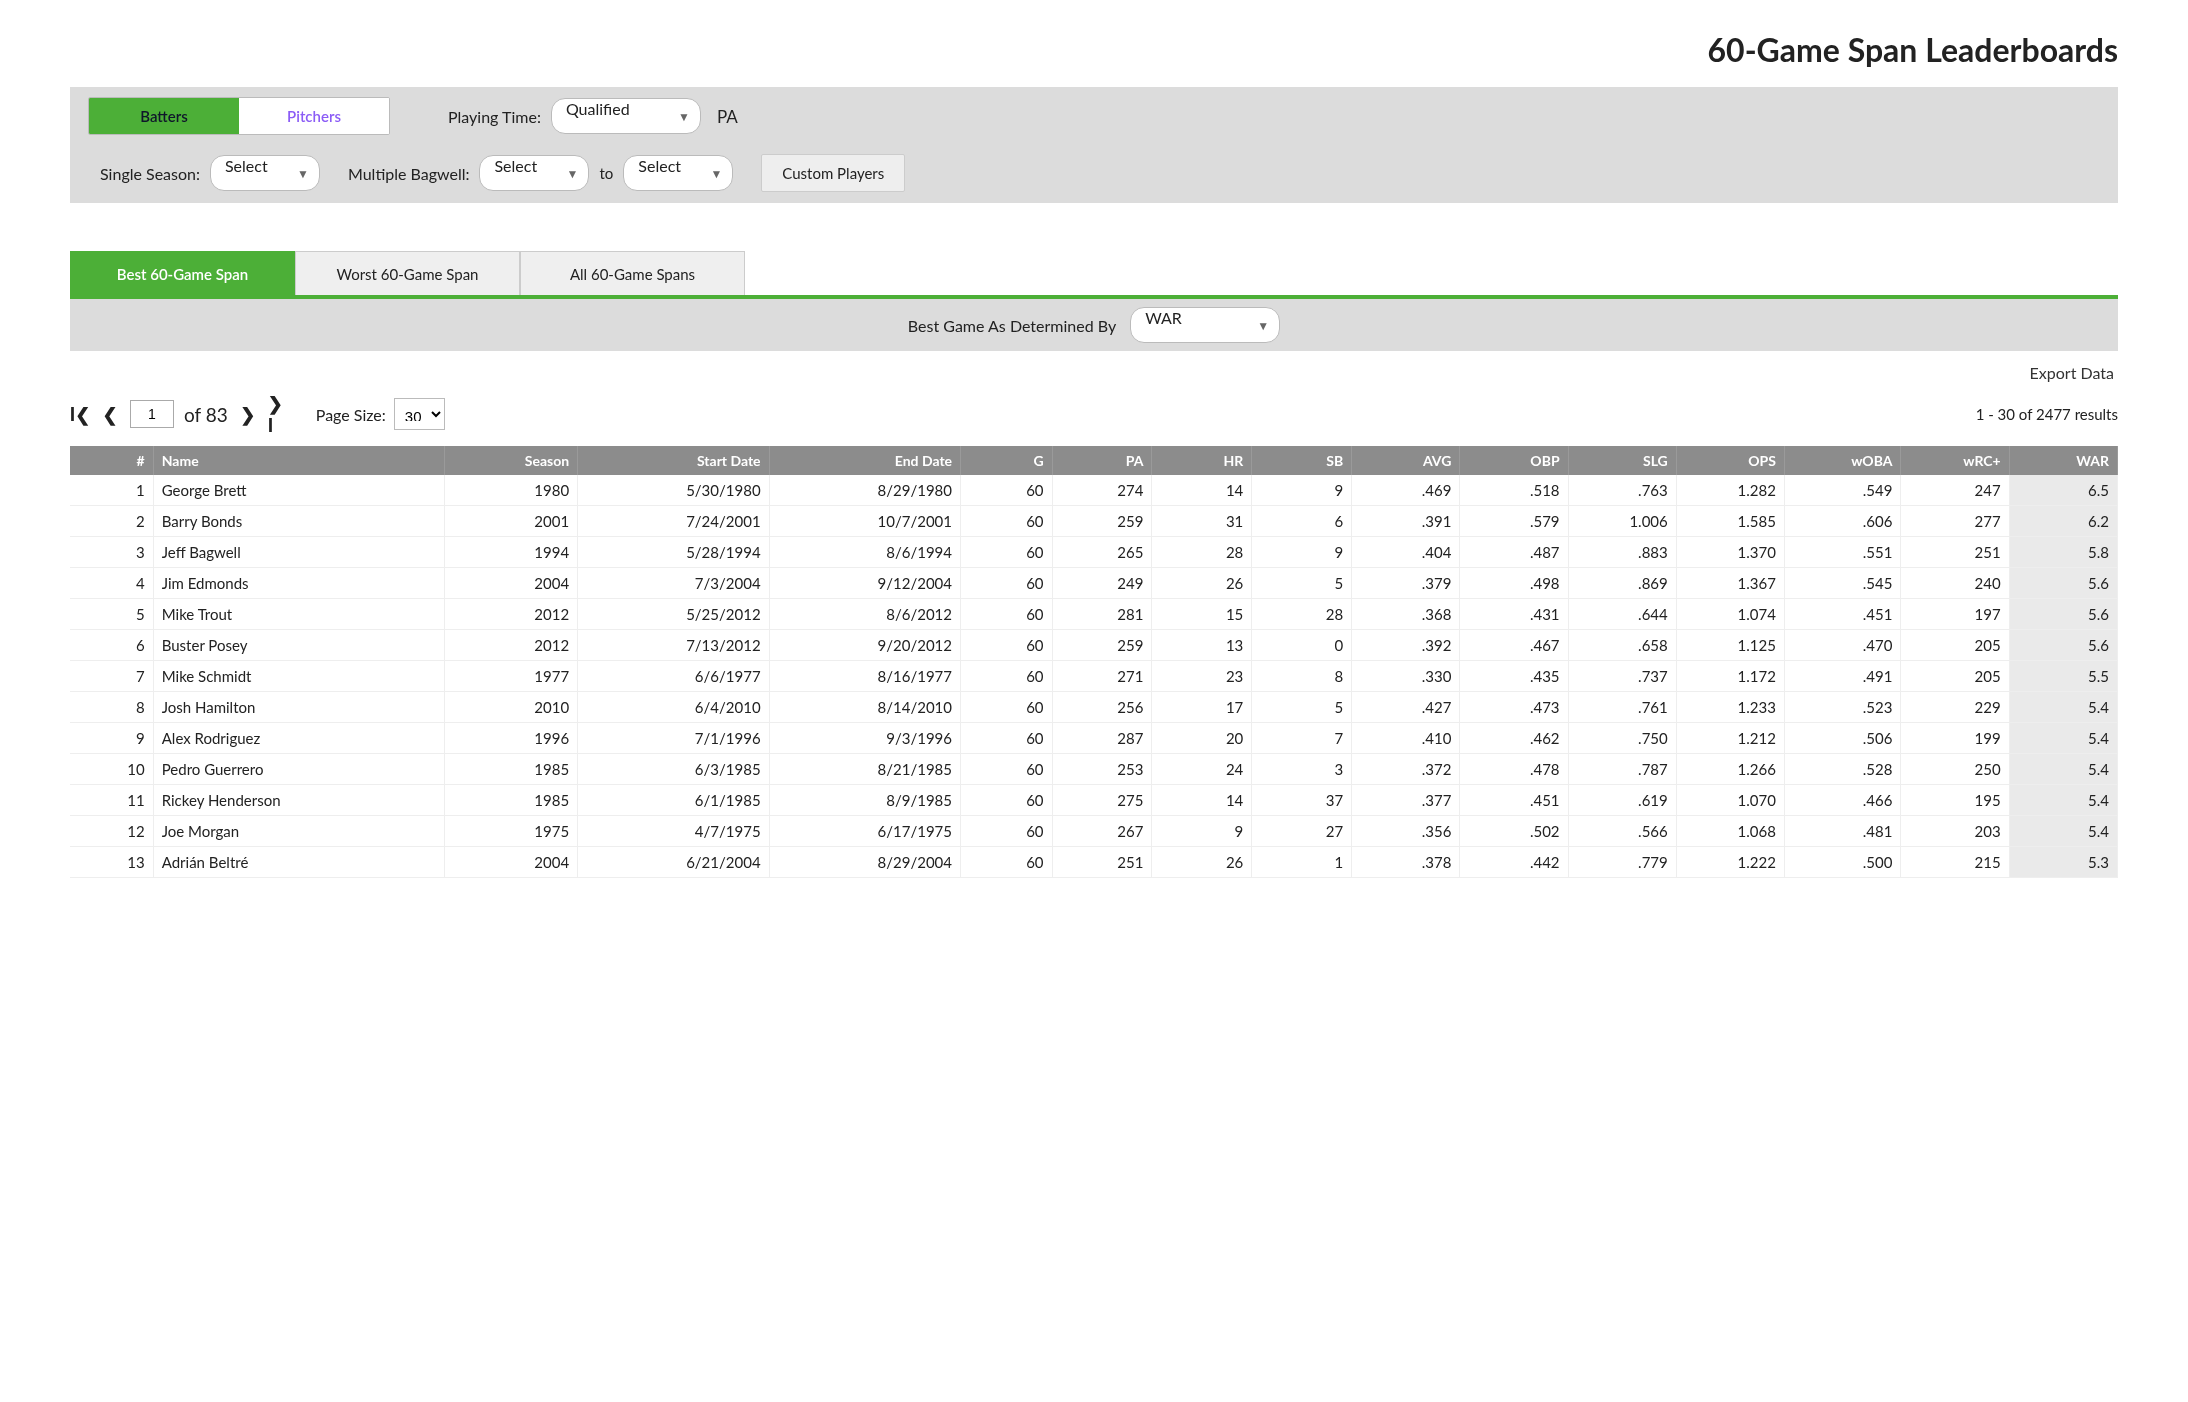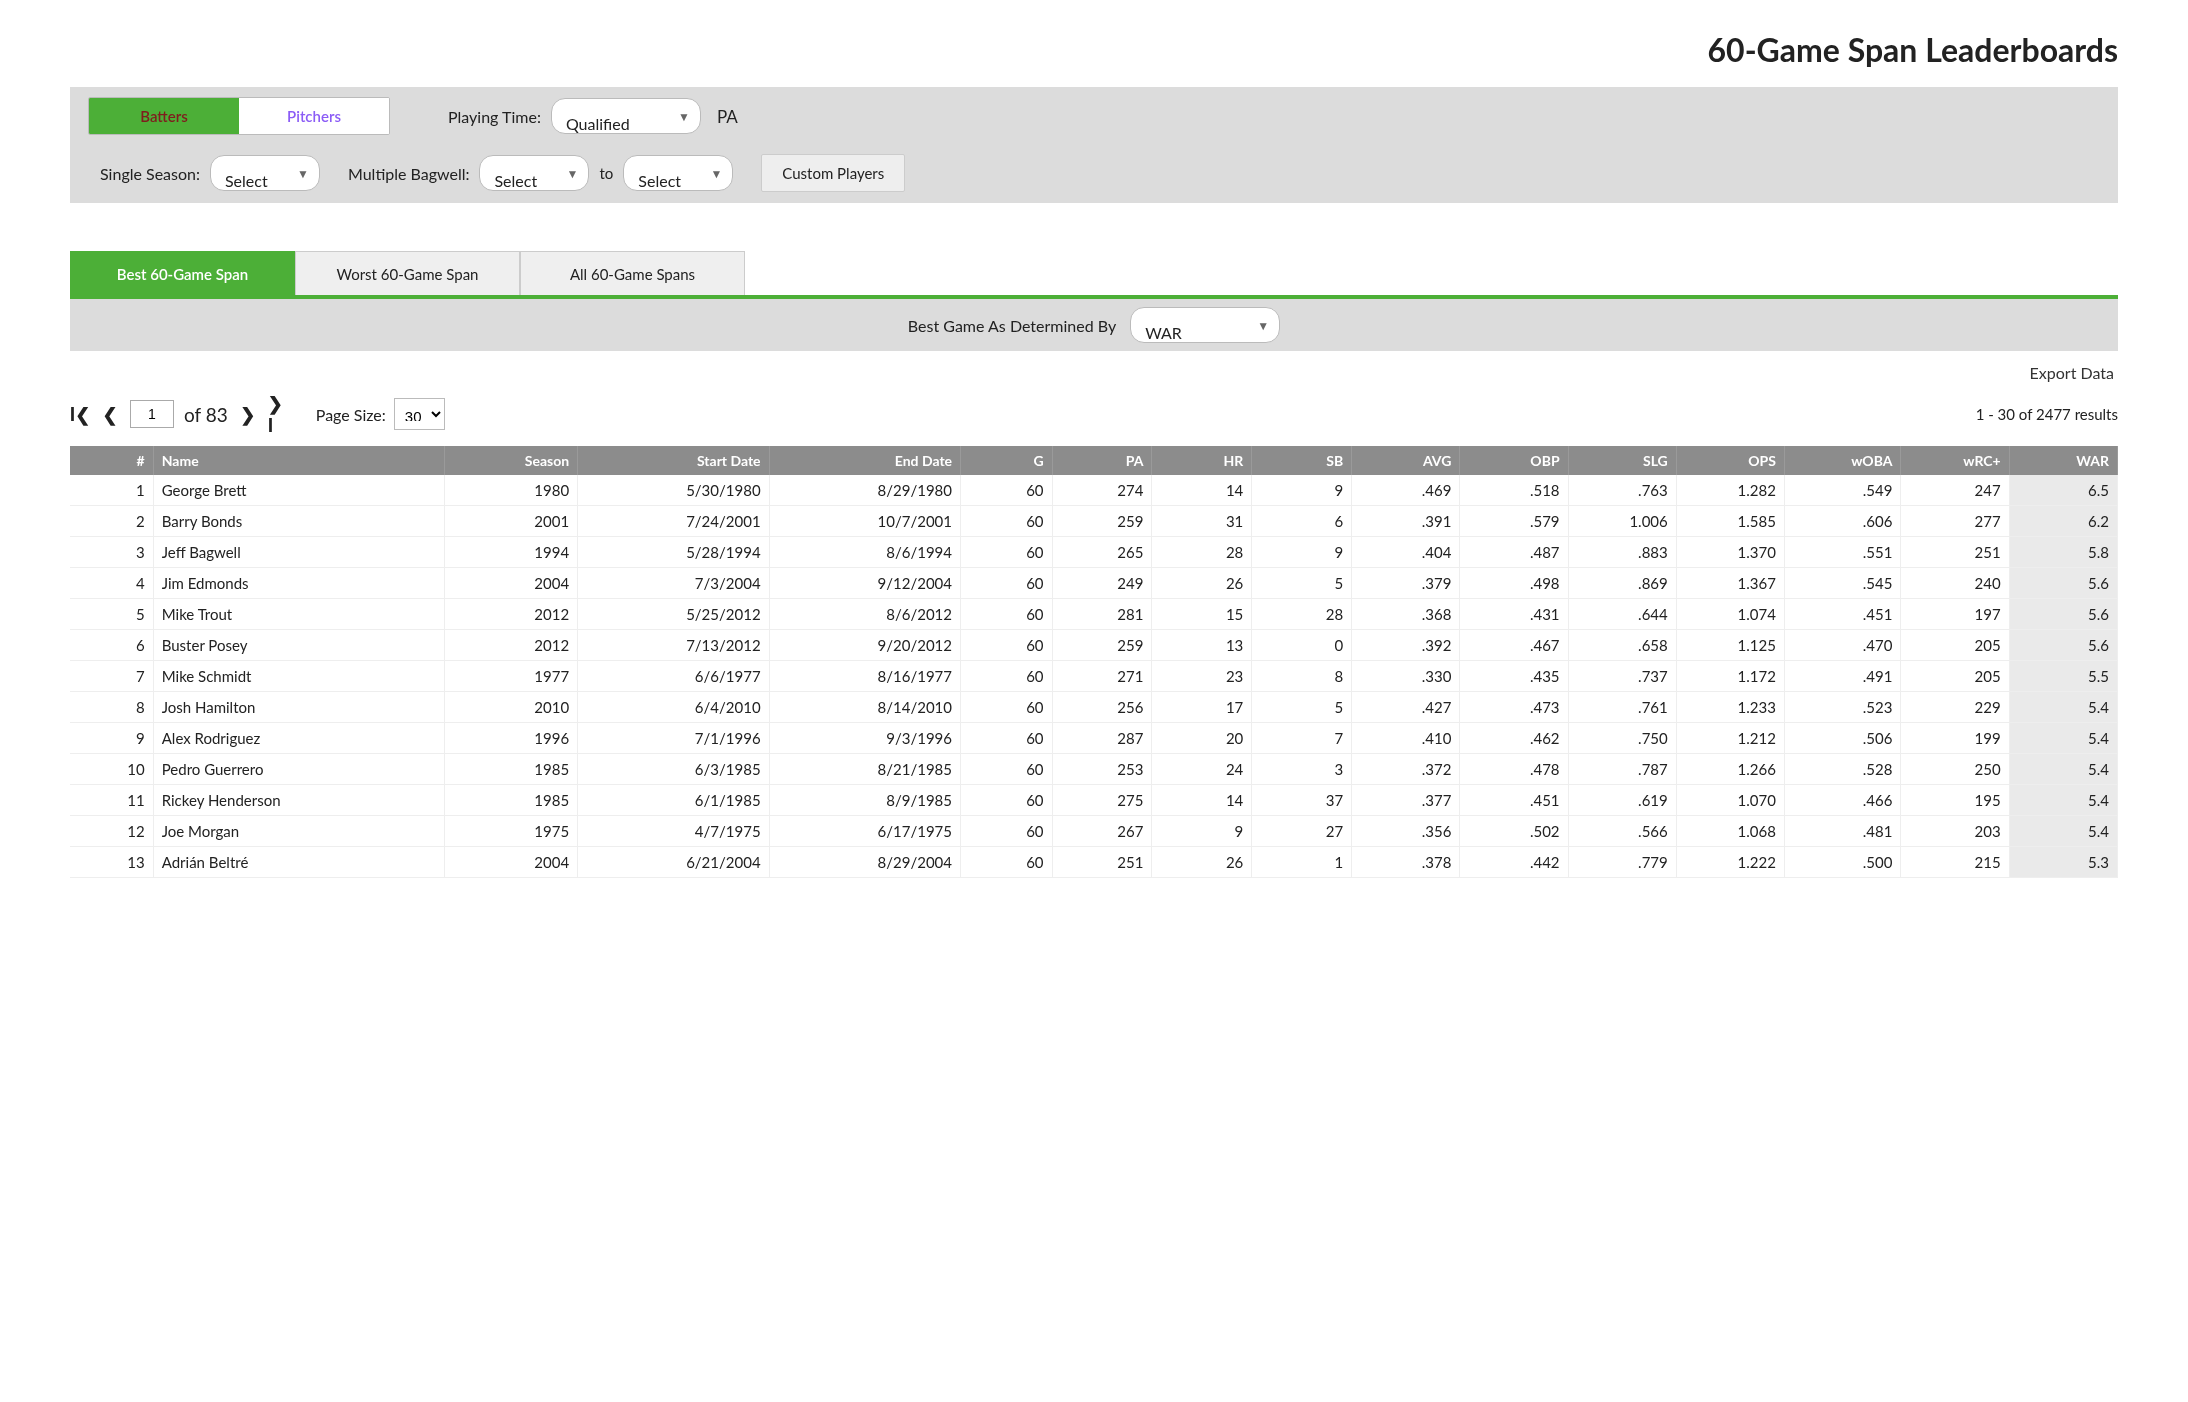--- a/index.html
+++ b/index.html
@@ -48,30 +48,30 @@
     align-items: center;
     justify-content: center;
     cursor: pointer;
     font-weight: 600;
     font-size: 15px;
     background: #fff;
     color: #8b5cf6;
   }
   .toggle-btn.active {
     background: #4caf37;
-    color: #7f1d1d;
+    color: #0f172a;
   }
   .lbl {
     font-size: 16px;
     margin-right: 10px;
   }
   .sel {
     position: relative;
     display: inline-flex;
-    align-items: flex-end;
+    align-items: flex-start;
     background: #fff;
     border: 1px solid #bbb;
     height: 36px;
     padding: 0 34px 0 14px;
     min-width: 110px;
     cursor: pointer;
     border-radius: 14px;
     font-size: 16px;
   }
   .sel .caret {

